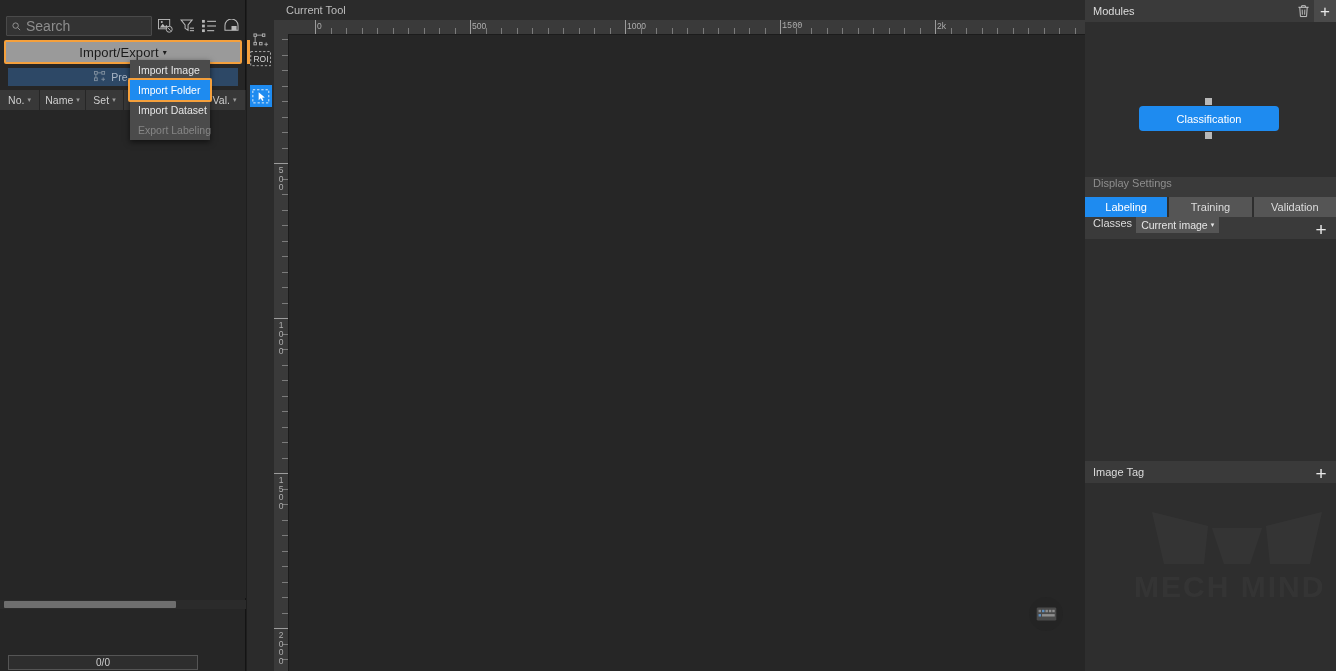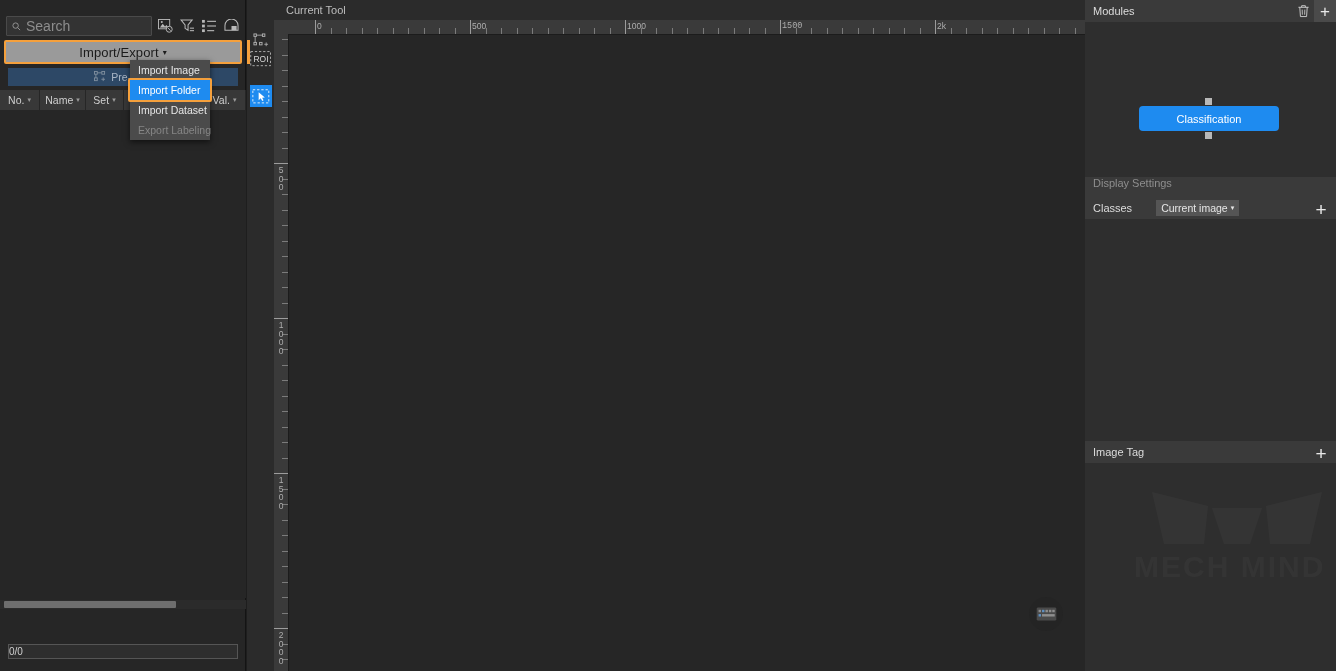--- a/index.html
+++ b/index.html
@@ -65,23 +65,23 @@
   .hscroll-thumb {
     position:absolute; left:4px; top:1px; width:172px; height:7px;
     background:#6e6e6e; border-radius:1px; cursor:pointer;
   }
   .labeled-head {
     position:absolute; left:0; bottom:29px; width:246px; height:20px;
     background:#3a3a3a; display:flex; align-items:center; padding-left:10px;
     font-size:10.5px; color:#d8d8d8;
   }
   .labeled-bar {
-    position:absolute; left:8px; bottom:12px; width:230px; height:15px;
+    position:absolute; left:8px; bottom:1px; width:190px; height:15px;
     border:1px solid #555; background:#2e2e2e;
-    display:flex; align-items:center; justify-content:flex-start;
+    display:flex; align-items:center; justify-content:center;
     font-size:10px; color:#cfcfcf;
   }
 
   
   #ie-menu {
     position:absolute; left:130px; top:60px; width:80px; z-index:40;
     background:#4b4b4b; box-shadow:0 2px 6px rgba(0,0,0,.6);
   }
   .mi {
     height:20px; display:flex; align-items:center; padding-left:8px;
@@ -164,22 +164,22 @@
   }
 
   .tabs { display:flex; height:20px; gap:2px; padding:0 0 0 0; }
   .tab {
     flex:1; display:flex; align-items:center; justify-content:center;
     font-size:11px; background:#555; color:#ddd; cursor:pointer;
   }
   .tab.active { background:#1e8bf0; color:#fff; }
 
   #classes-row {
-    height:22px; background:#3a3a3a; display:flex; align-items:center;
-    padding-left:8px; gap:24px; position:relative;
+    height:22px; background:#3a3a3a; display:flex; 
+    padding-left:8px; gap:4px; position:relative;
   }
   #classes-label { font-size:11px; color:#dcdcdc; }
   #scope-select {
     height:16px; background:#555; display:flex; align-items:center;
     padding:0 5px; gap:3px; font-size:10.5px; color:#e6e6e6; cursor:pointer;
   }
   #classes-add { position:absolute; right:4px; top:1px; }
 
   #classes-body { height:222px; background:#2e2e2e; }
 
@@ -503,20 +503,25 @@
         <span>Classification</span>
       </div>
       <div class="port" style="top:110px"></div>
     </div>
 
     <div id="display-settings-head">
       <span>Display Settings</span>
     </div>
 
 
+    <div class="tabs">
+      <div class="tab active">Labeling</div>
+      <div class="tab">Training</div>
+      <div class="tab">Validation</div>
+    </div>
 
     <div id="classes-row">
       <span id="classes-label">Classes</span>
       <div id="scope-select">
         <span>Current image</span>
         <span style="font-size:7px">▾</span>
       </div>
       <div id="classes-add" class="hdr-btn">
         <span class="plus-glyph" style="font-size:19px">+</span>
       </div>

